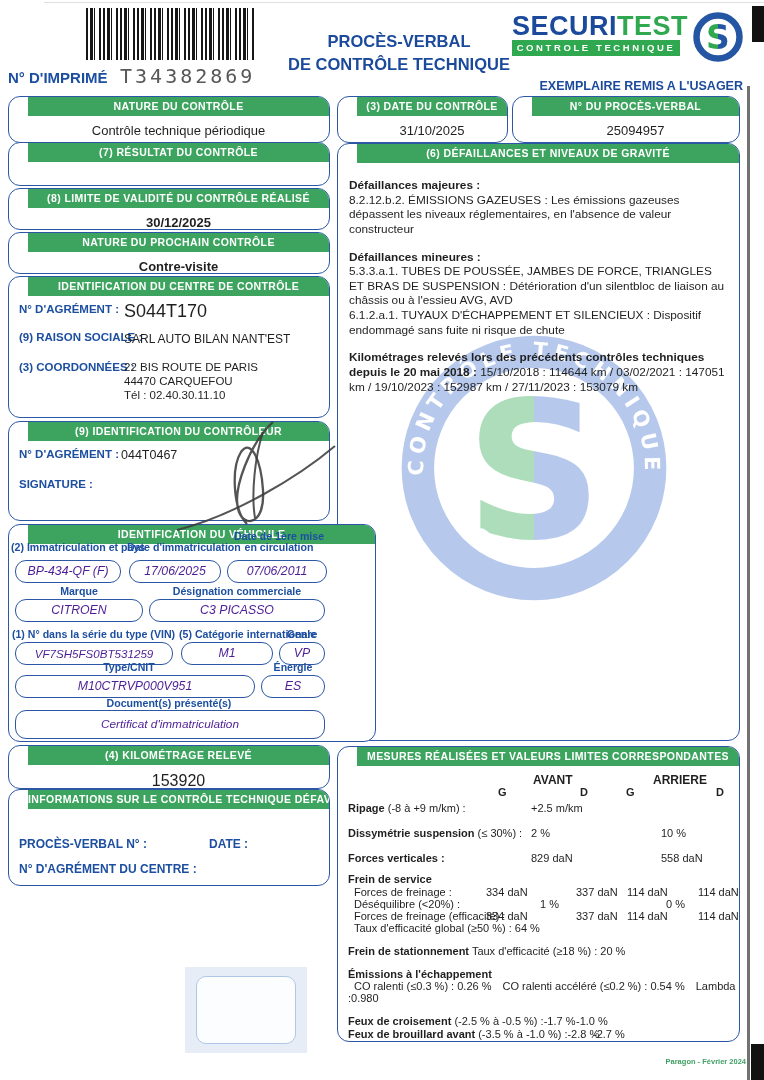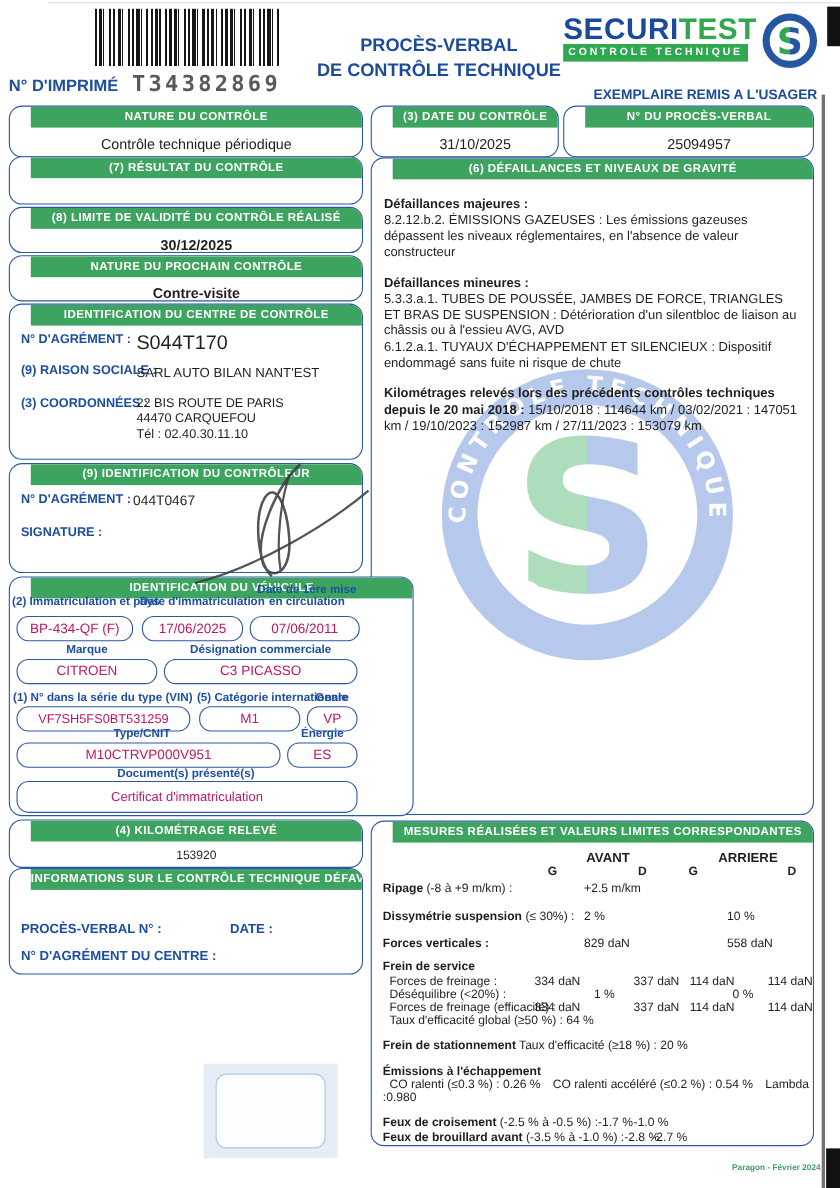--- a/index.html
+++ b/index.html
@@ -5,21 +5,21 @@
 <style>
   html,body{margin:0;padding:0;background:#fff;}
   #page{position:relative;width:764px;height:1080px;background:#fff;overflow:hidden;
         font-family:"Liberation Sans",sans-serif;color:#1f1f1f;}
   .abs{position:absolute;}
   
   #barcode{left:86px;top:8px;width:168px;height:52px;
     background:repeating-linear-gradient(90deg,#161616 0 2px,#fff 2px 4px,#161616 4px 7px,#fff 7px 8px,#161616 8px 9px,#fff 9px 13px,#161616 13px 15px,#fff 15px 17px);}
   #printno{left:8px;top:64px;width:330px;white-space:nowrap;}
   #printno .lbl{color:#1d4fa1;font-weight:bold;font-size:15px;}
-  #printno .num{font-family:"DejaVu Sans Mono",monospace;font-weight:bold;font-size:20px;color:#585858;letter-spacing:3px;margin-left:8px;}
+  #printno .num{font-family:"DejaVu Sans Mono",monospace;font-weight:normal;font-size:20px;color:#585858;letter-spacing:3px;margin-left:8px;}
   #doc-title{left:283px;top:30px;width:232px;text-align:center;color:#1b4a9c;font-weight:bold;font-size:16.5px;line-height:1.4;}
   #brand{left:512px;top:13px;width:232px;height:52px;}
   #brand .name{font-size:27px;font-weight:bold;letter-spacing:.5px;line-height:26px;}
   #brand .b{color:#1b4a9c}  #brand .g{color:#2fa84f}
   #brand .tag{margin-top:1px;width:168px;height:16px;background:#2fa84f;color:#fff;font-weight:bold;
               font-size:9.5px;letter-spacing:2.6px;line-height:16px;text-align:center;}
   #brand svg{position:absolute;right:0;top:-2px;}
   #copy{left:505px;top:79px;width:238px;text-align:right;color:#1b4a9c;font-weight:bold;font-size:12.5px;}
   .topline{left:44px;top:2px;width:720px;height:1px;background:#c4c4c4;opacity:.55;}
   
@@ -45,21 +45,21 @@
   .flab{position:absolute;color:#1d4fa1;font-weight:bold;font-size:11.5px;white-space:nowrap;}
   .fval{position:absolute;color:#1f1f1f;font-size:12px;white-space:nowrap;}
   
   #def-content{position:absolute;left:11px;top:34px;width:378px;font-size:11.8px;line-height:1.24;z-index:2;}
   .dhead{font-weight:bold;}
   .sp{margin-top:13px;}
   #wm{position:absolute;left:60px;top:188px;width:272px;height:272px;z-index:1;opacity:.95;}
   
   .vlab{position:absolute;color:#1d4fa1;font-weight:bold;font-size:10.6px;text-align:center;white-space:nowrap;}
   .pill{position:absolute;border:1.4px solid #2b57a5;border-radius:11px;height:23px;line-height:21px;
-        text-align:center;font-size:12.3px;color:#be185d;box-sizing:border-box;background:#fff;white-space:nowrap;}
+        text-align:center;font-size:12.3px;color:#4c1d95;box-sizing:border-box;background:#fff;white-space:nowrap;font-style:italic;}
   
   .mr{position:absolute;left:10px;width:386px;font-size:11px;color:#1f1f1f;white-space:nowrap;}
   .mv{position:absolute;top:0;}
   .x138{left:138px}.x150{left:150px}.x183{left:183px}.x185{left:185px}.x192{left:192px}
   .x228{left:228px}.x232{left:232px}.x245{left:245px}.x278{left:278px}
   .x279{left:279px}.x305{left:305px}.x313{left:313px}.x318{left:318px}.x350{left:350px}.x368{left:368px}
   .ind{padding-left:6px;}
   
   #b-infos .flab{font-size:12px;}
   
@@ -204,21 +204,21 @@
     <span class="vlab" style="left:40px;top:136px;width:160px">Type/CNIT</span>
     <span class="vlab" style="left:252px;top:136px;width:64px">Énergie</span>
     <span class="pill" style="left:6px;top:150px;width:240px">M10CTRVP000V951</span>
     <span class="pill" style="left:252px;top:150px;width:64px">ES</span>
     <span class="vlab" style="left:60px;top:172px;width:200px">Document(s) présenté(s)</span>
     <span class="pill" style="left:6px;top:185px;width:310px;height:29px;line-height:27px;font-size:11.8px">Certificat d'immatriculation</span>
   </div>
 
   <div class="box" id="b-km">
     <div class="bar">(4) KILOMÉTRAGE RELEVÉ</div>
-    <div class="ctr" style="font-size:11px">153920</div>
+    <div class="ctr" style="font-size:16px">153920</div>
   </div>
 
   <div class="box" id="b-infos">
     <div class="bar">INFORMATIONS SUR LE CONTRÔLE TECHNIQUE DÉFAVORABLE</div>
     <span class="flab" style="left:10px;top:47px">PROCÈS-VERBAL N° :</span>
     <span class="flab" style="left:200px;top:47px">DATE :</span>
     <span class="flab" style="left:10px;top:72px">N° D'AGRÉMENT DU CENTRE :</span>
   </div>
 
   <div class="box" id="b-mes">

